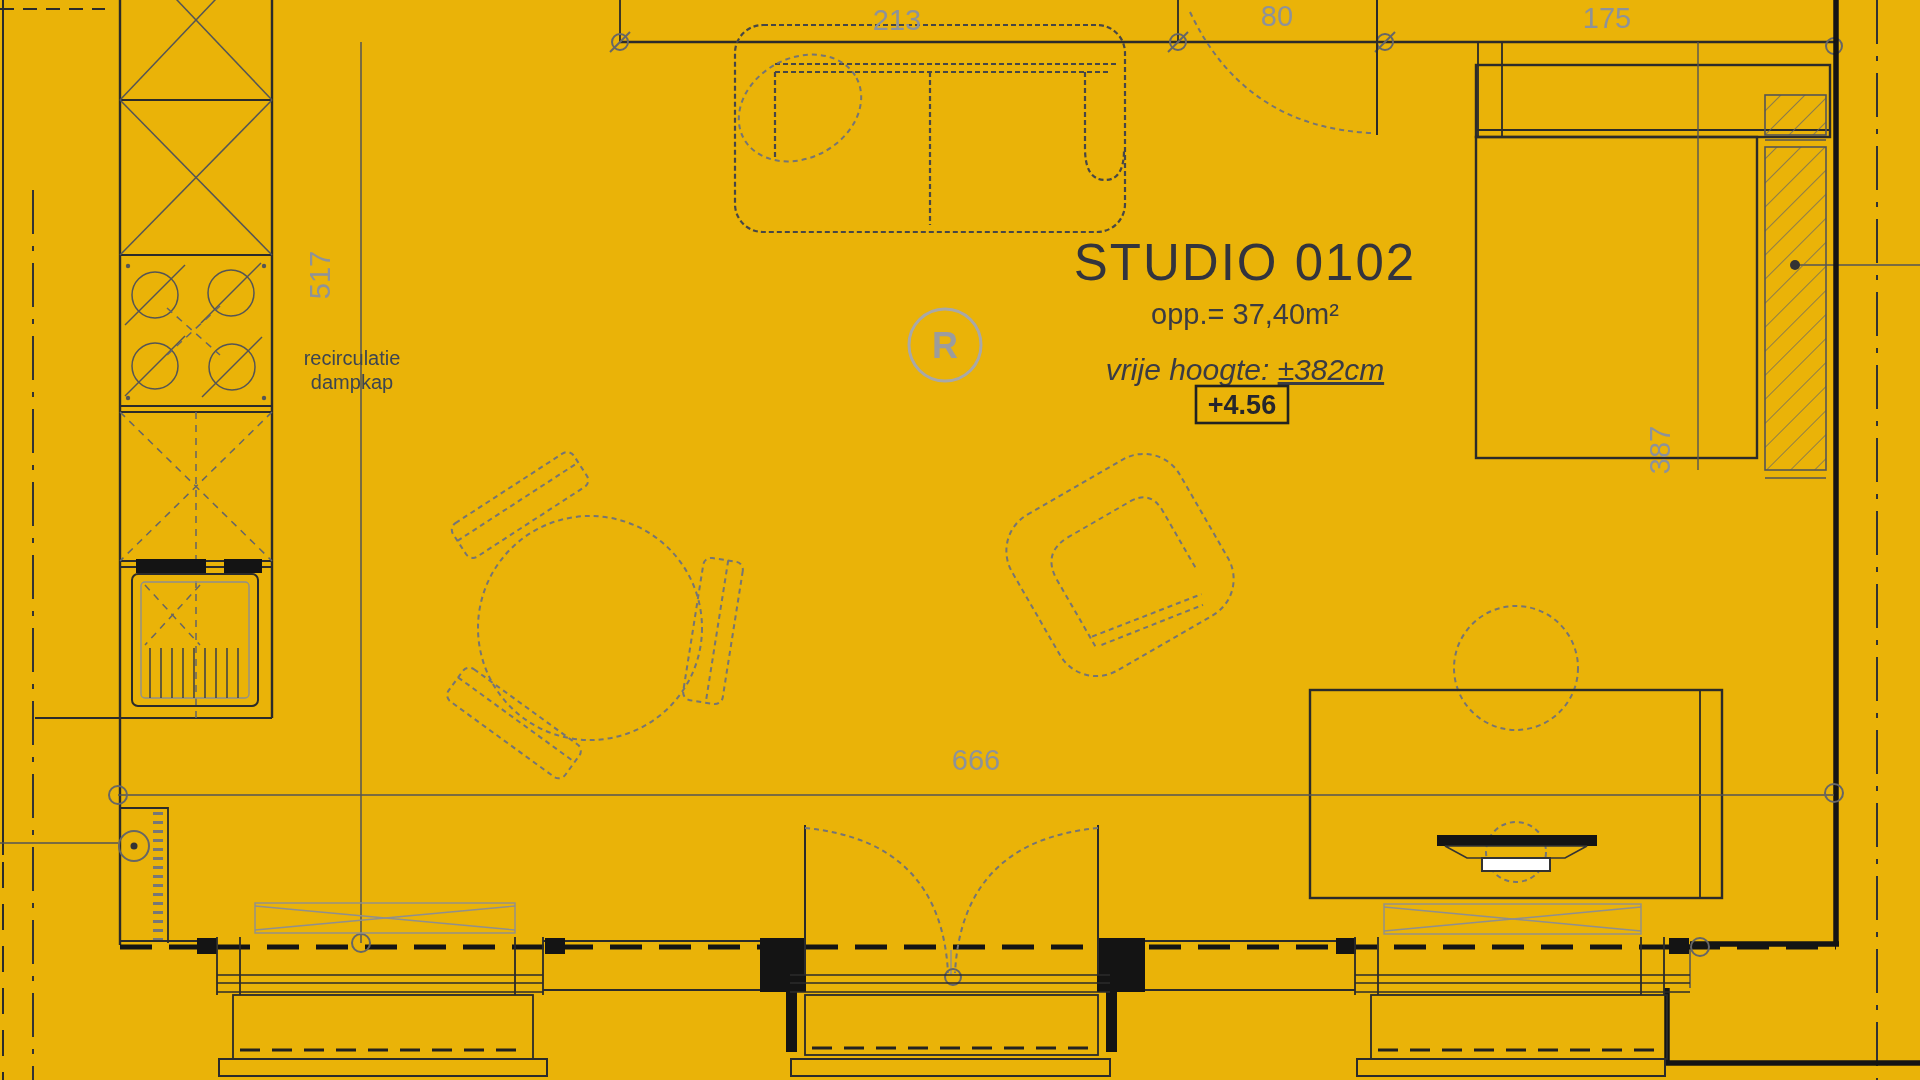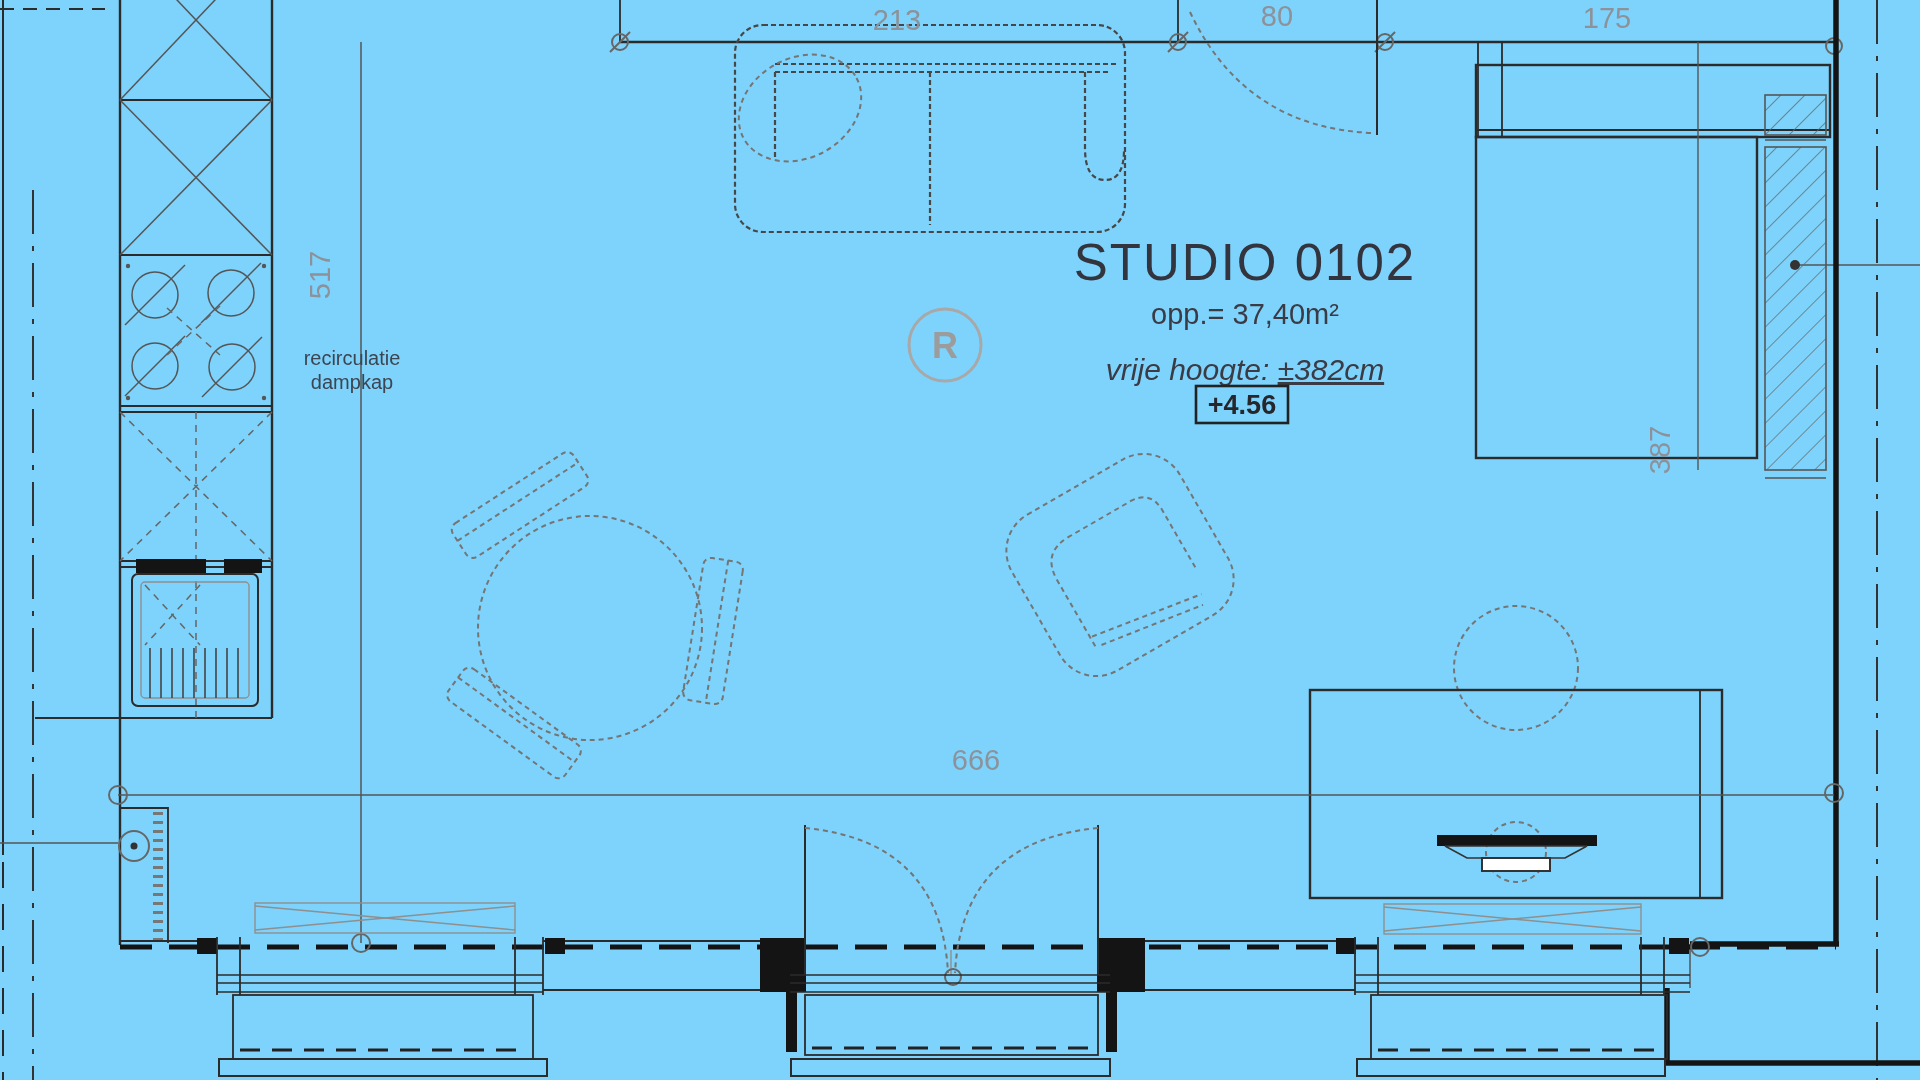--- a/index.html
+++ b/index.html
@@ -1,19 +1,19 @@
 <!DOCTYPE html>
 <html style="--line: #2b2b2b; --wall: #141414; --dim: #8d929a; --title: #33343d; --fdash: #757575;"><head>
 <meta charset="utf-8">
 <style>
   :root{
     --line:#2b2b2b; --wall:#141414; --dim:#8d929a; --title:#33343d; --fdash:#757575;
   }
   html,body{margin:0;padding:0;background:#fff;}
-  .stage{position:relative;width:1920px;height:1080px;background:#7dd3fc;overflow:hidden;}
+  .stage{position:relative;width:1920px;height:1080px;background:#eab308;overflow:hidden;}
   svg{display:block}
   .ln{fill:none;stroke:var(--line);}
   .w24{stroke-width:2.4}.w20{stroke-width:2}.w18{stroke-width:1.8}.w16{stroke-width:1.6}
   .thick{stroke:var(--wall);stroke-width:5.5;fill:none;}
   .heavy-dash{stroke:var(--wall);stroke-width:5;stroke-dasharray:32 17;fill:none;}
   .thin{stroke:#555;stroke-width:1.5;fill:none;}
   .thingray{stroke:#8f8f8f;stroke-width:1.4;fill:none;}
   .fdash{fill:none;stroke:var(--fdash);stroke-width:2;stroke-dasharray:5 4;}
   .sofa{fill:none;stroke:#474747;stroke-width:2.2;stroke-dasharray:5 3;}
   .blk{fill:#141414;stroke:none;}

